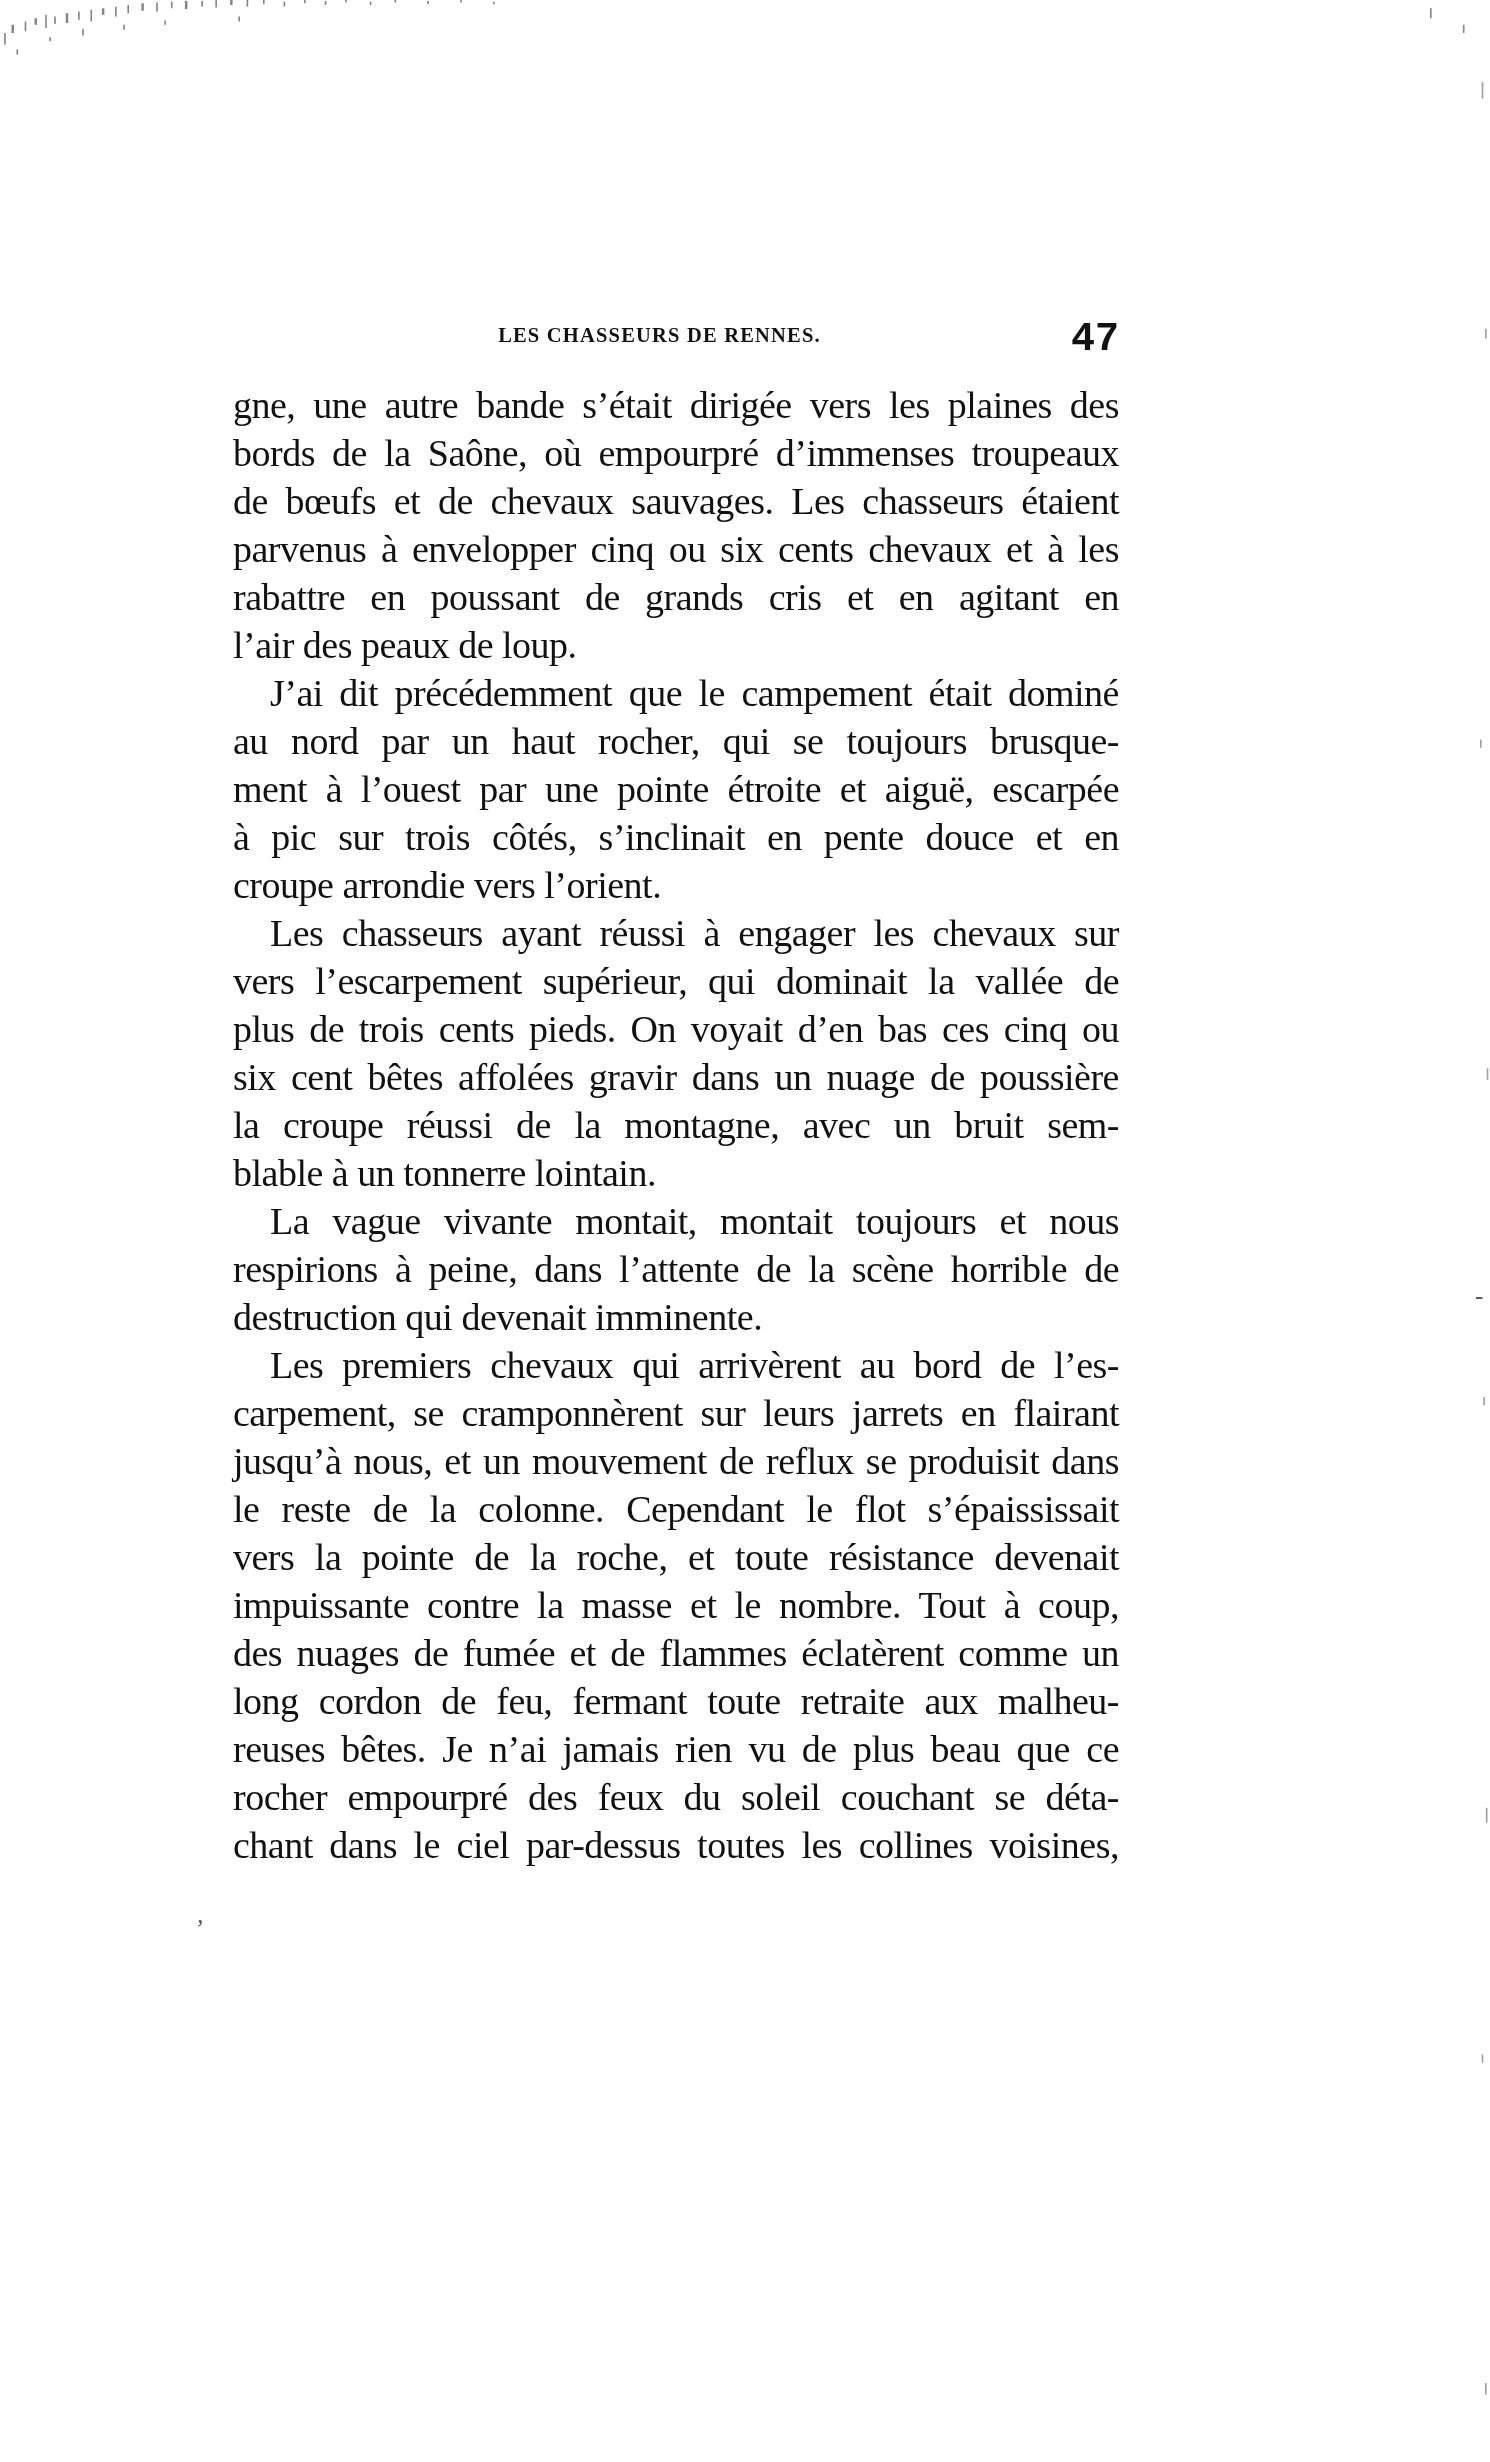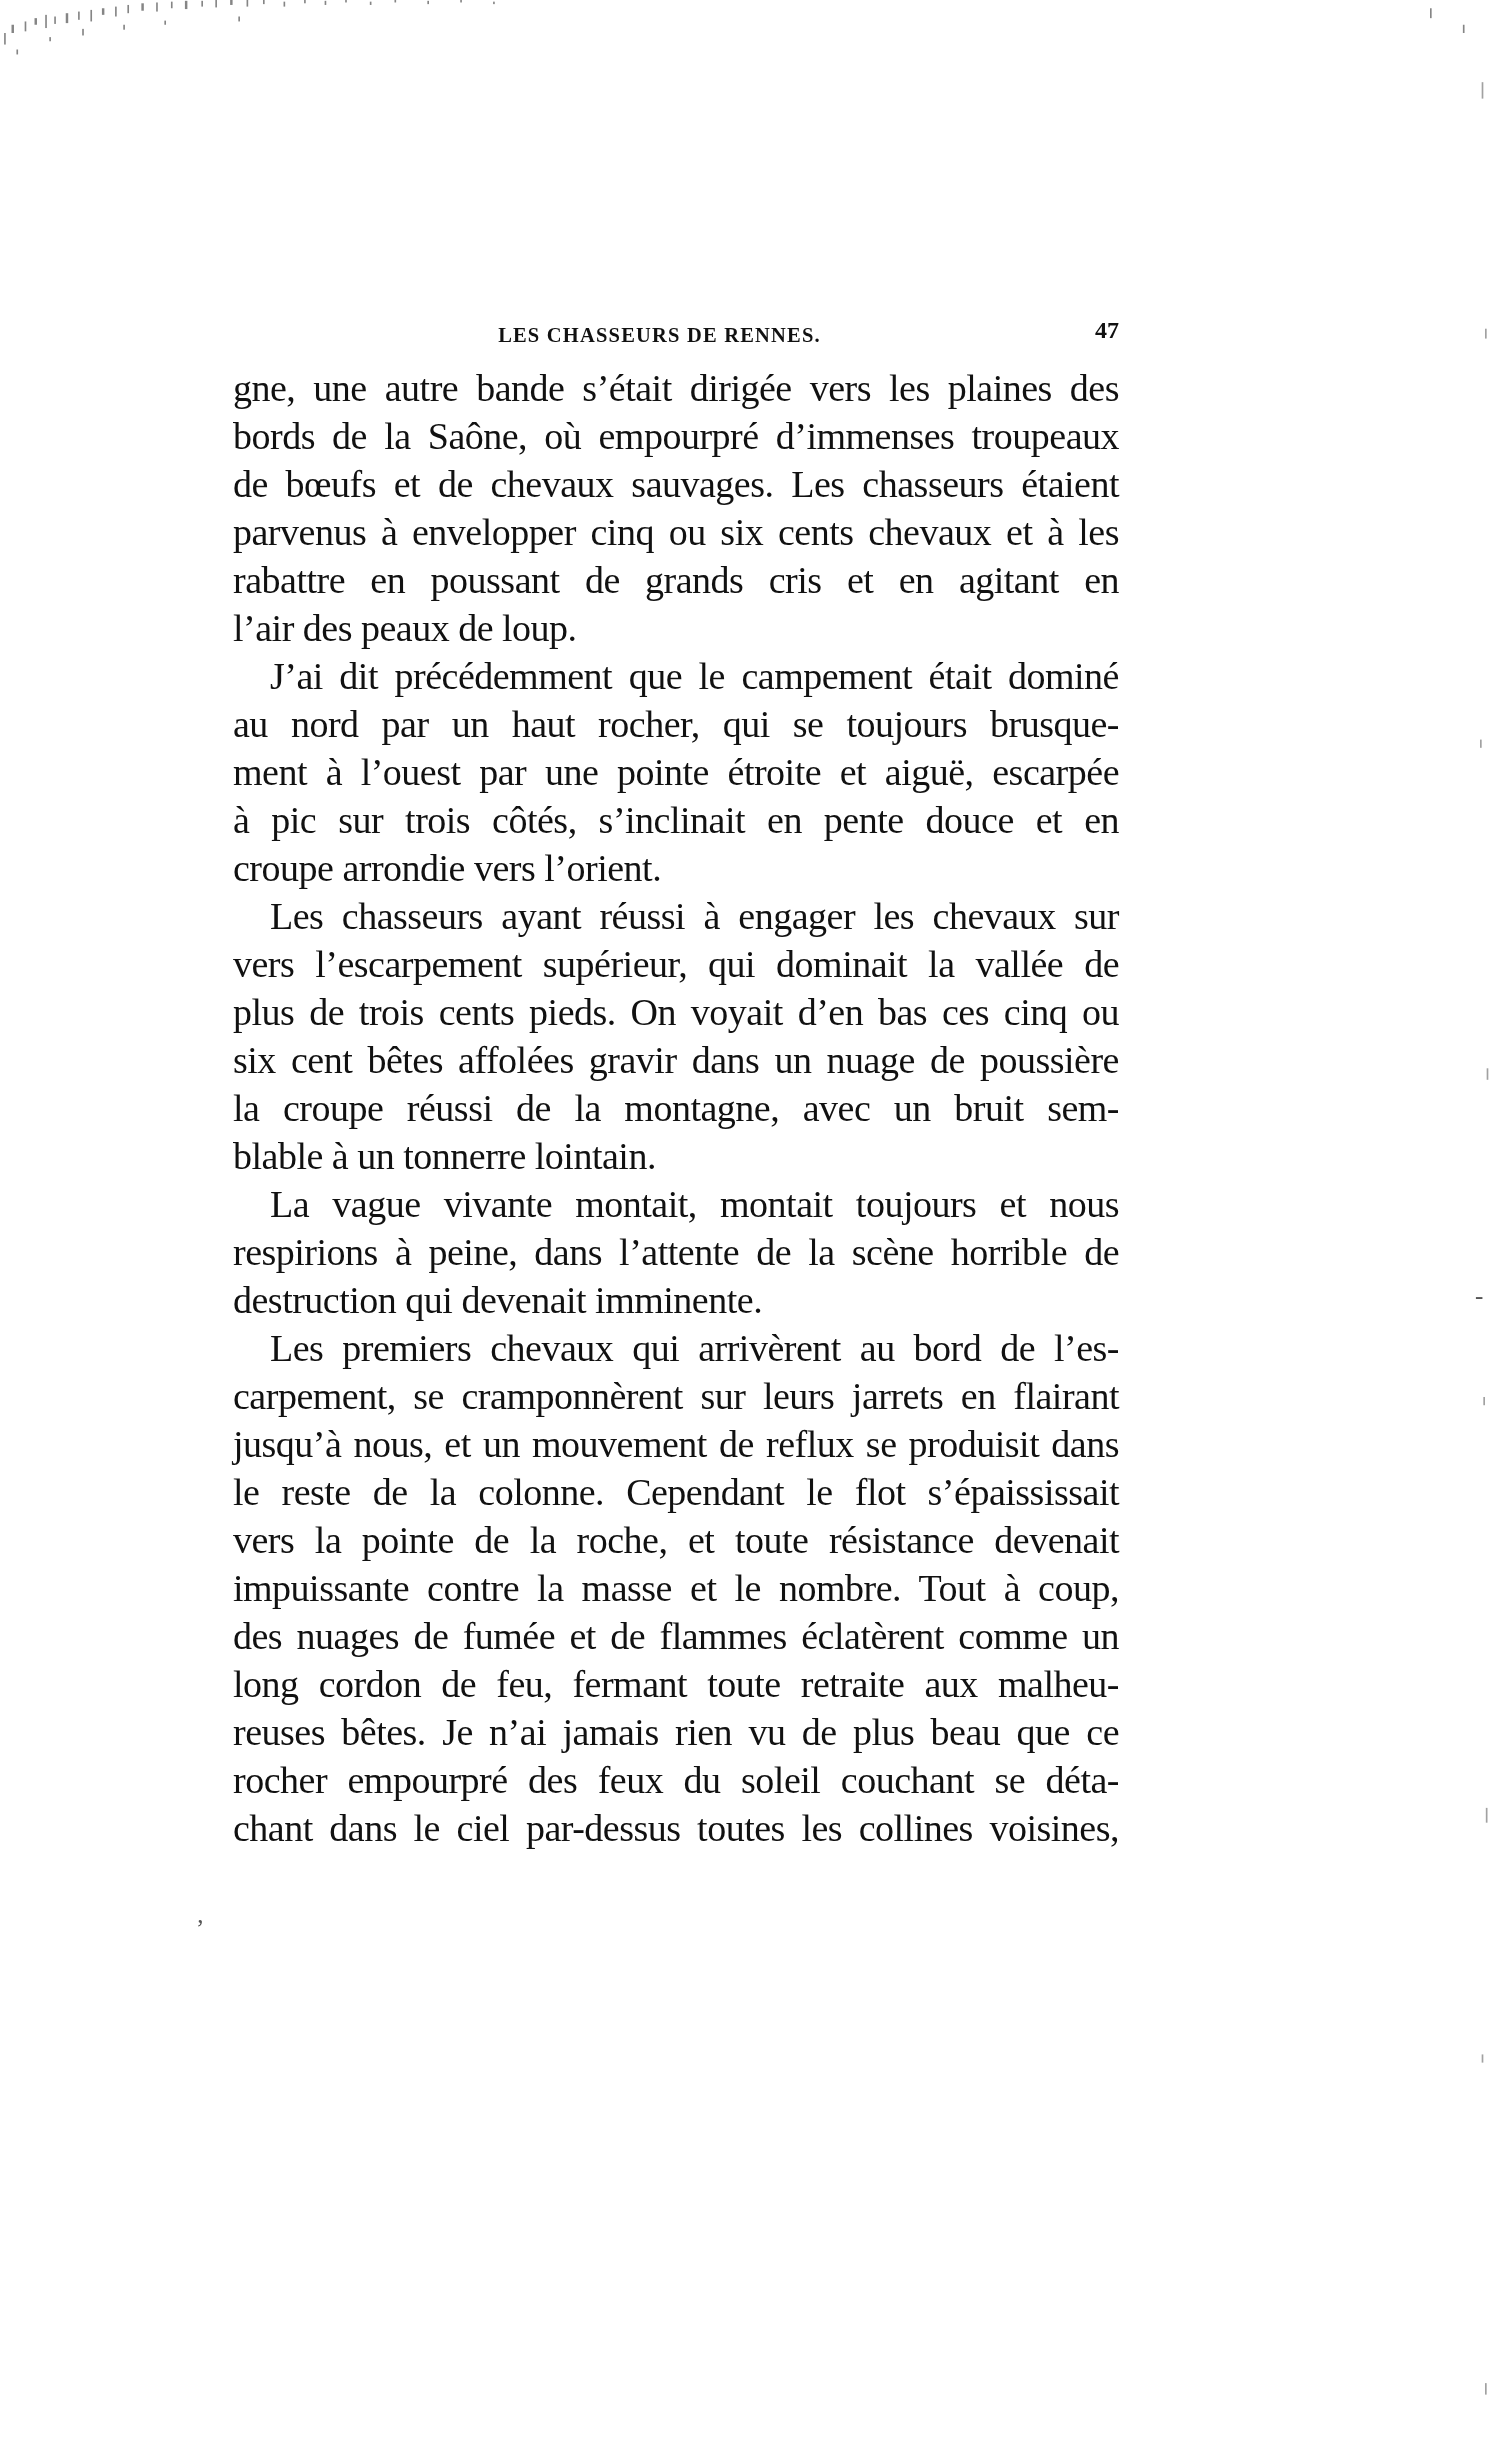--- a/index.html
+++ b/index.html
@@ -33,40 +33,40 @@
     }
     .page {
       position: absolute;
       left: 233px;
       top: 317px;
       width: 886px;
     }
     .running-head {
       position: relative;
       height: 43px;
-      margin-bottom: 4px;
+      margin-bottom: 21px;
     }
     .running-title {
       position: absolute;
       left: 0;
       right: 0;
       top: 6.6px;
       text-align: center;
       font-family: "Liberation Serif", "DejaVu Serif", serif;
       font-weight: bold;
       font-size: 20.5px;
       letter-spacing: 1.2px;
       padding-right: 33px;
     }
     .folio {
       position: absolute;
       right: 0;
       top: 0;
-      font-family: Liberation Serif, serif;
-      font-size: 24px;
+      font-family: Liberation Mono, monospace;
+      font-size: 40px;
       font-weight: bold;
     }
     .body-text {
       font-family: "Liberation Serif", "DejaVu Serif", serif;
       font-size: 38px;
       line-height: 48px;
       letter-spacing: -0.5px;
     }
     .line {
       display: block;

